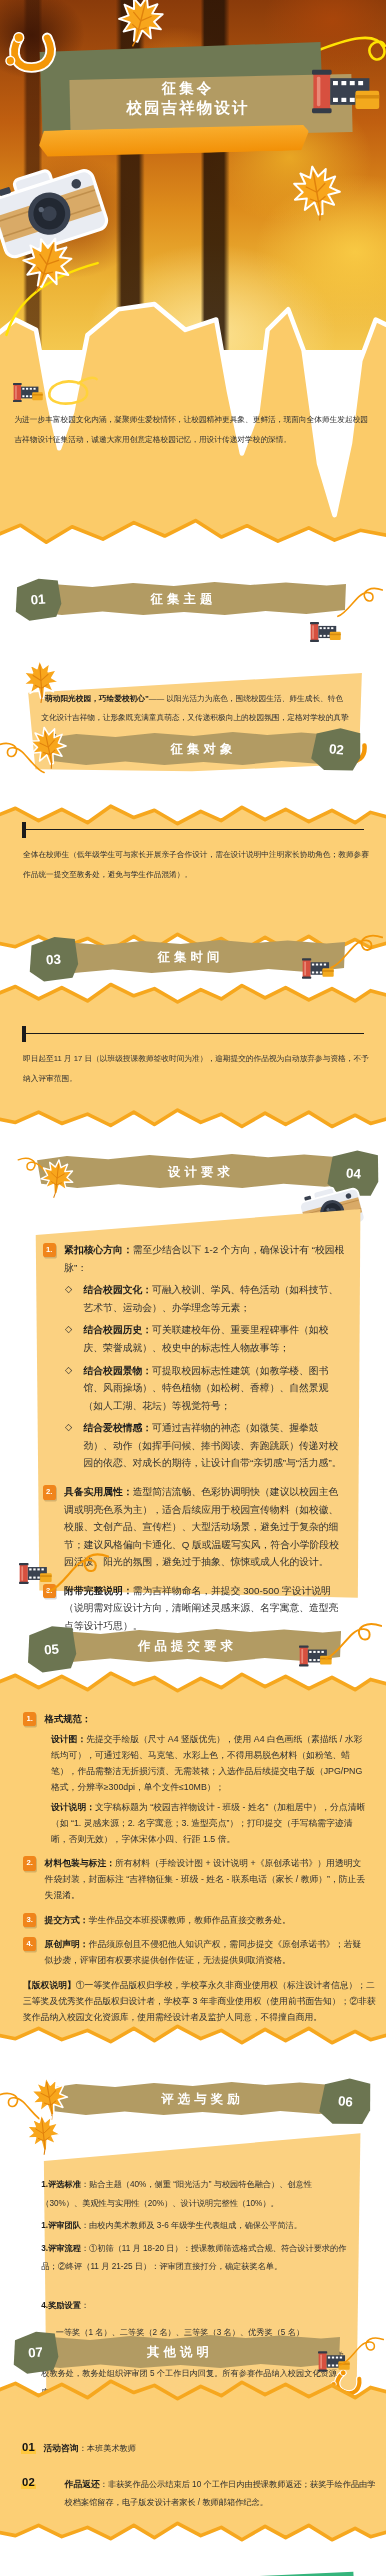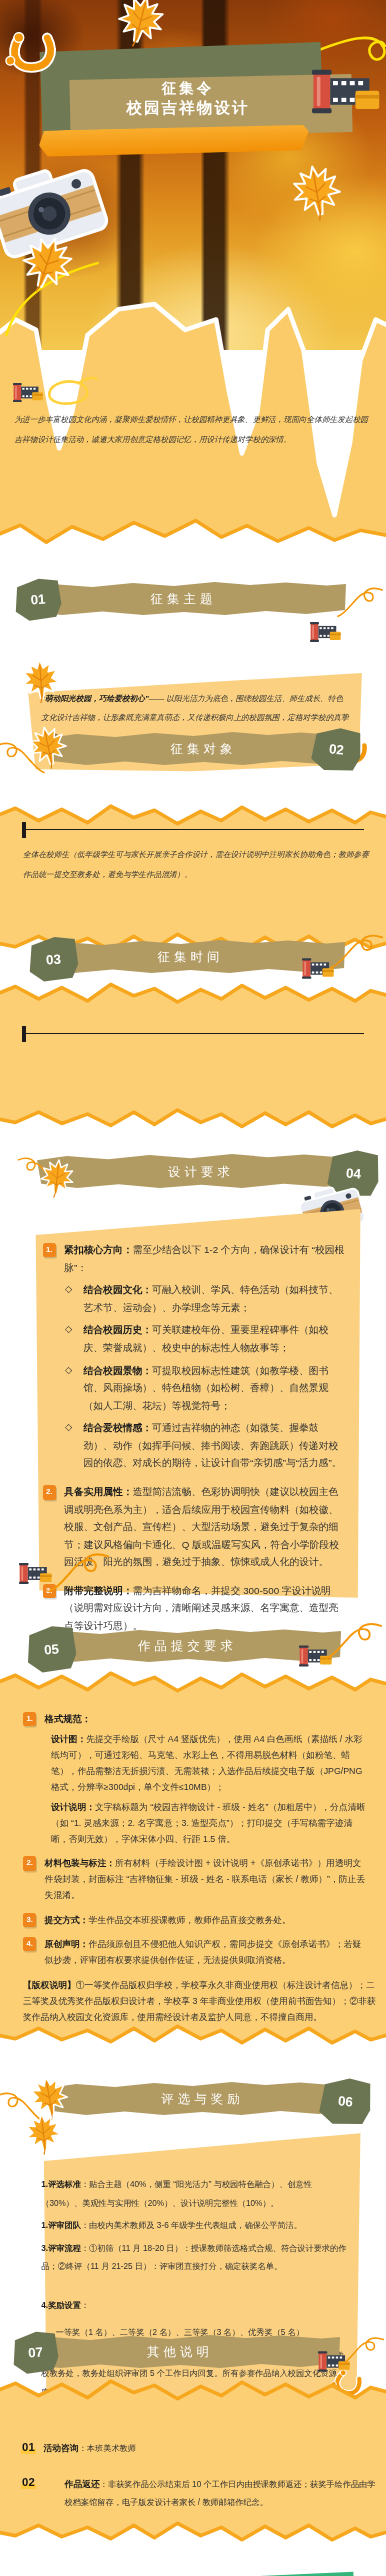--- a/index.html
+++ b/index.html
@@ -15,26 +15,26 @@
       linear-gradient(90deg, transparent 30%, rgba(52,26,8,.88) 31.5%, rgba(52,26,8,.88) 36%, transparent 37.5%),
       linear-gradient(90deg, transparent 52%, rgba(40,20,6,.85) 53%, rgba(40,20,6,.85) 58%, transparent 59.5%),
       linear-gradient(90deg, transparent 6%, rgba(70,30,8,.7) 7%, rgba(70,30,8,.7) 10%, transparent 11%),
       radial-gradient(118px 93px at 75% 45%, rgba(240,180,40,.8), transparent 70%),
       radial-gradient(139px 108px at 92% 72%, rgba(250,205,70,.9), transparent 72%),
       radial-gradient(108px 88px at 18% 62%, rgba(150,60,10,.8), transparent 70%),
       radial-gradient(93px 72px at 45% 22%, rgba(225,130,25,.8), transparent 70%),
       radial-gradient(165px 118px at 55% 95%, rgba(255,235,170,.75), transparent 75%),
       linear-gradient(180deg,#8a3b0a,#c05f10 35%,#de8d1c 60%,#ecb235 80%,#f4c84f);}
   .sec-title{position:absolute;inset:0;display:flex;align-items:center;justify-content:center;
-    color:#fff;font-size:12.4px;font-weight:normal;letter-spacing:4.1px;text-align:right;}
+    color:#fff;font-size:12.4px;font-weight:bold;letter-spacing:4.1px;text-align:right;}
   .patch-num{position:absolute;inset:0;display:flex;align-items:center;justify-content:center;
     color:#fff;font-size:13.4px;font-weight:bold;}
   .banner svg{color:#B29B63;} .patch svg{color:#6C7551;}
   .hero-title{color:#fff;font-weight:bold;text-align:center;}
-  .body-txt{font-size:7.7px;line-height:19.6px;color:#303030;font-style:italic;}
+  .body-txt{font-size:7.7px;line-height:19.6px;color:#303030;}
   .bold{font-weight:bold;color:#1c1c1c;}
   .chip{position:absolute;width:13.4px;height:14.4px;background:#F0851B;border-radius:2.6px;color:#fff;
     font-weight:bold;font-size:7.7px;text-align:center;line-height:14.4px;box-shadow:1px 1.5px 0 rgba(0,0,0,.15);}
   .rulemark{position:absolute;height:15.5px;}
   .rulemark .bar{position:absolute;left:0;top:0;width:4.1px;height:15.5px;background:#1b1b1b;}
   .rulemark .line{position:absolute;left:3.1px;top:6.7px;right:0;height:1.5px;background:#1b1b1b;}
   .s4txt{font-size:9.8px;line-height:17.5px;}
   .s5txt{font-size:8.8px;line-height:16px;}
   .s6txt{font-size:8.2px;line-height:18.5px;}
   .sub{position:relative;padding-left:40px;margin-top:5.2px;}
@@ -239,20 +239,21 @@
 
   <svg class="abs" style="left:0;top:978px" width="386" height="155" viewBox="0 0 750 300">
     <path d="M-20 36 L30 16 L75 40 L120 18 L170 44 L215 12 L260 34 L300 20 L345 46 L390 22 L430 40 L470 14 L515 38 L555 18 L600 42 L645 20 L690 44 L720 24 L770 38 L770 268 L720 282 L690 266 L645 288 L600 260 L555 284 L515 262 L470 288 L430 264 L390 280 L345 256 L300 284 L260 260 L215 286 L170 264 L120 282 L75 260 L30 280 L-20 270 Z" fill="#FCCF75"></path>
     <path d="M-20 36 L30 16 L75 40 L120 18 L170 44 L215 12 L260 34 L300 20 L345 46 L390 22 L430 40 L470 14 L515 38 L555 18 L600 42 L645 20 L690 44 L720 24 L770 38" fill="none" stroke="#F6A71E" stroke-width="7" stroke-linejoin="round"></path>
     <path d="M770 268 L720 282 L690 266 L645 288 L600 260 L555 284 L515 262 L470 288 L430 264 L390 280 L345 256 L300 284 L260 260 L215 286 L170 264 L120 282 L75 260 L30 280 L-20 270" fill="none" stroke="#F6A71E" stroke-width="7" stroke-linejoin="round"></path>
   </svg>
   <div class="rulemark" style="left:21.6px;top:1026px;width:342px">
       <span class="bar"></span>
       <span class="line"></span>
     </div>
+  <div class="abs body-txt" style="left:23px;top:1049px;width:352px">即日起至11 月 17 日（以班级授课教师签收时间为准），逾期提交的作品视为自动放弃参与资格，不予纳入评审范围。</div>
 
   <div class="abs banner" style="left:36px;top:1152px;width:330px;height:40px">
     <svg class="fill" viewBox="0 0 640 78" preserveAspectRatio="none">
         <use href="#banner-shape"></use>
       </svg>
     <div class="sec-title">设计要求</div>
   </div>
   <div class="abs patch" style="left:326px;top:1147px;width:55px;height:53px;transform:rotate(4deg)">
     <svg class="fill" viewBox="0 0 100 96" preserveAspectRatio="none">
         <use href="#patch-shape"></use>

